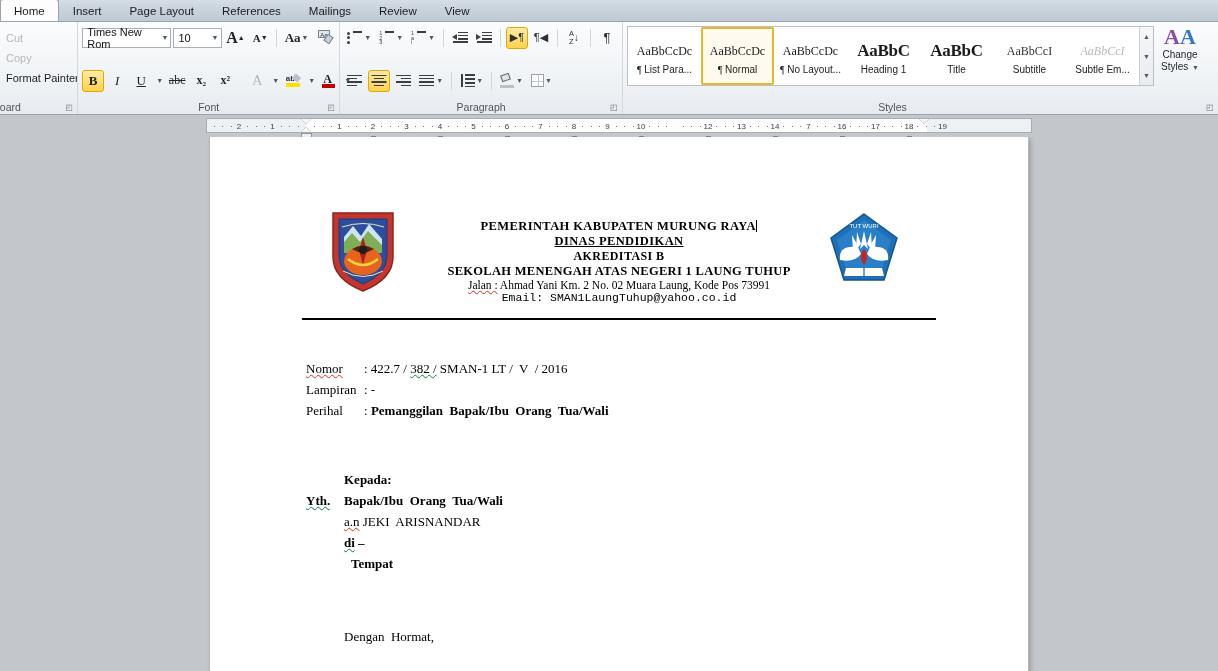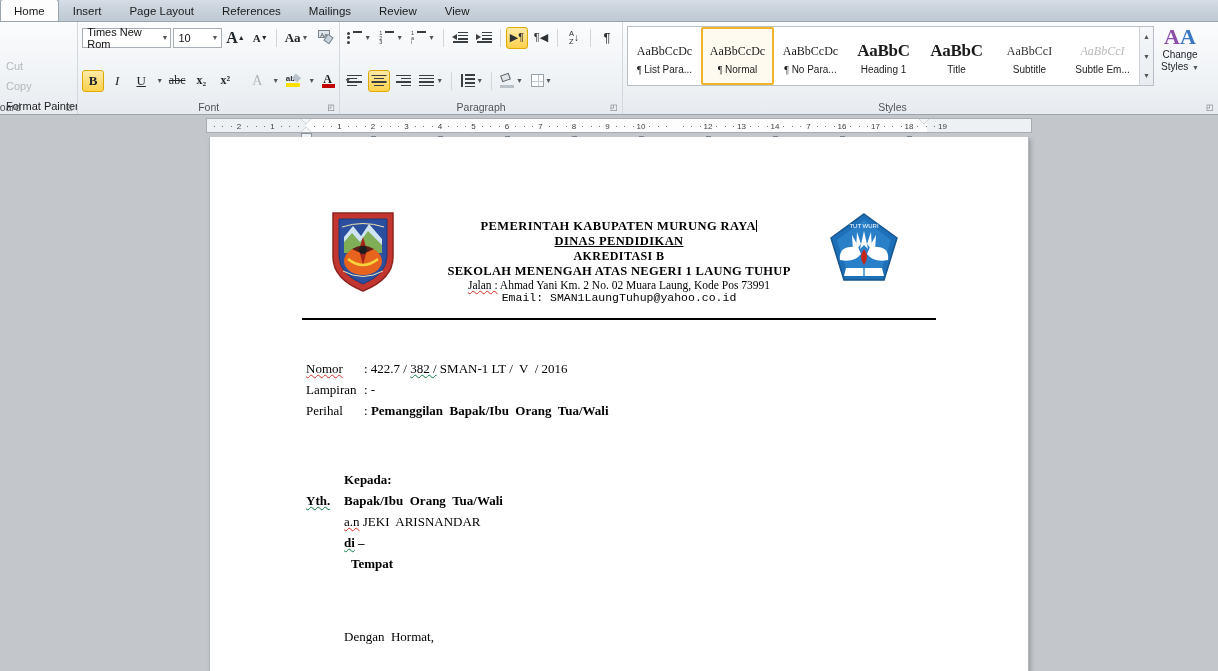--- a/index.html
+++ b/index.html
@@ -315,21 +315,21 @@
       <div class="tab"><span>Page Layout</span></div>
       <div class="tab"><span>References</span></div>
       <div class="tab"><span>Mailings</span></div>
       <div class="tab"><span>Review</span></div>
       <div class="tab"><span>View</span></div>
     </div>
 
     <div class="ribbon">
 
       <div class="group clip-group">
-        <div class="group-rows" style="gap:0;padding-top:3px;margin-top:28px;">
+        <div class="group-rows" style="gap:0;padding-top:3px;">
           <div class="clip-item dis">Cut</div>
           <div class="clip-item dis">Copy</div>
           <div class="clip-item">Format Painter</div>
         </div>
         <div class="clip-label">board</div>
         <div class="dialog-launcher">◰</div>
       </div>
 
       <div class="group" style="width:262px;">
         <div class="group-rows">
@@ -542,21 +542,21 @@
             <div class="style-item">
               <div class="style-prev">AaBbCcDc</div>
               <div class="style-name"><span class="pm">¶</span> <span>List Para...</span></div>
             </div>
             <div class="style-item sel">
               <div class="style-prev">AaBbCcDc</div>
               <div class="style-name"><span class="pm">¶</span> <span>Normal</span></div>
             </div>
             <div class="style-item">
               <div class="style-prev">AaBbCcDc</div>
-              <div class="style-name"><span class="pm">¶</span> <span>No Para...</span></div>
+              <div class="style-name"><span class="pm">¶</span> <span>No Layout...</span></div>
             </div>
             <div class="style-item">
               <div class="style-prev h1">AaBbC</div>
               <div class="style-name">Heading 1</div>
             </div>
             <div class="style-item">
               <div class="style-prev title">AaBbC</div>
               <div class="style-name">Title</div>
             </div>
             <div class="style-item">

